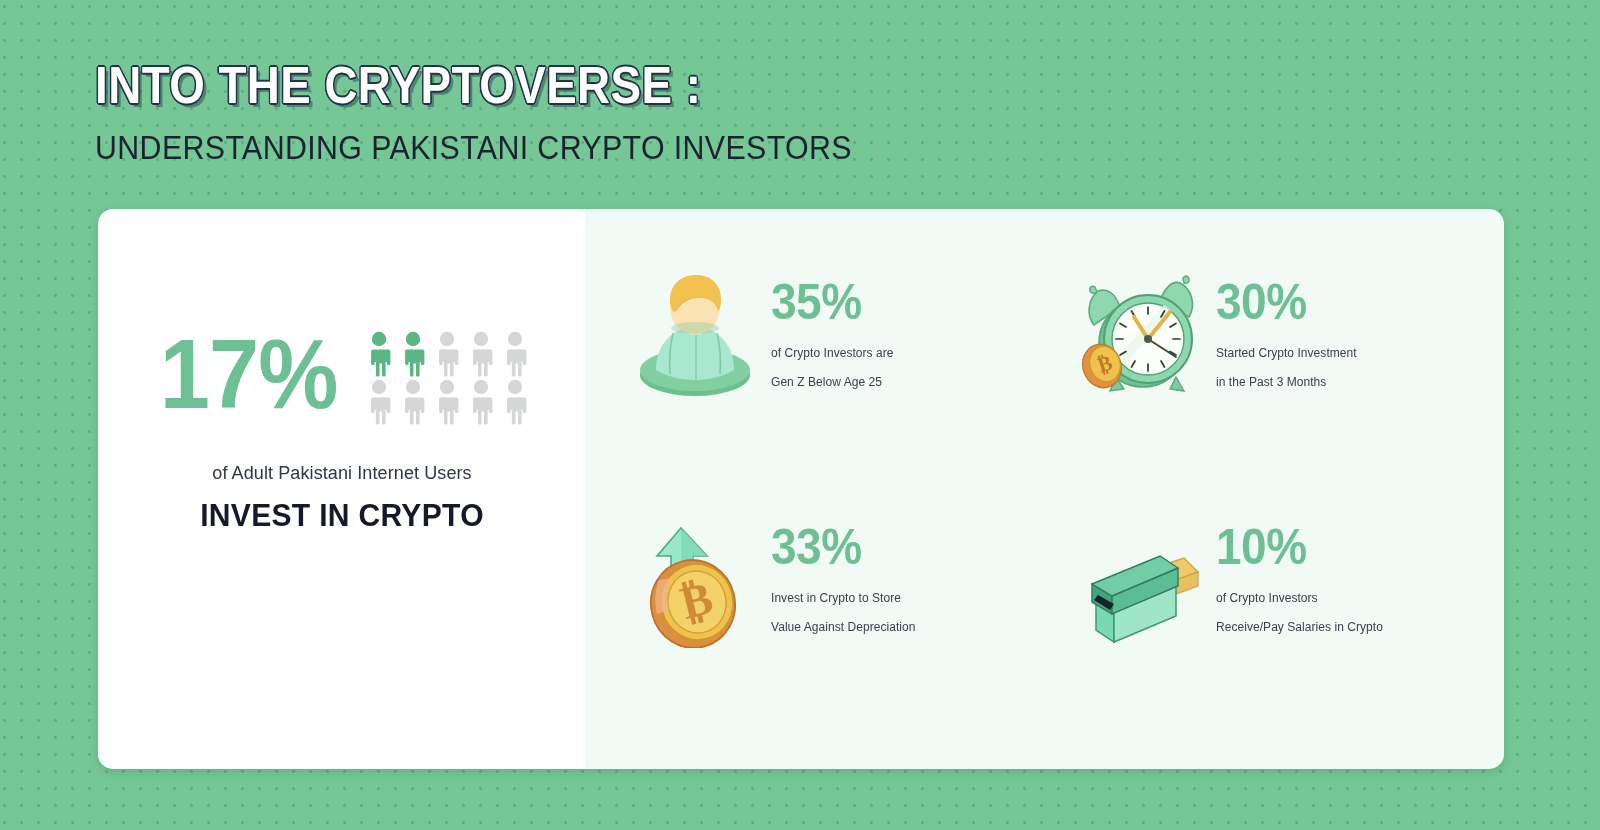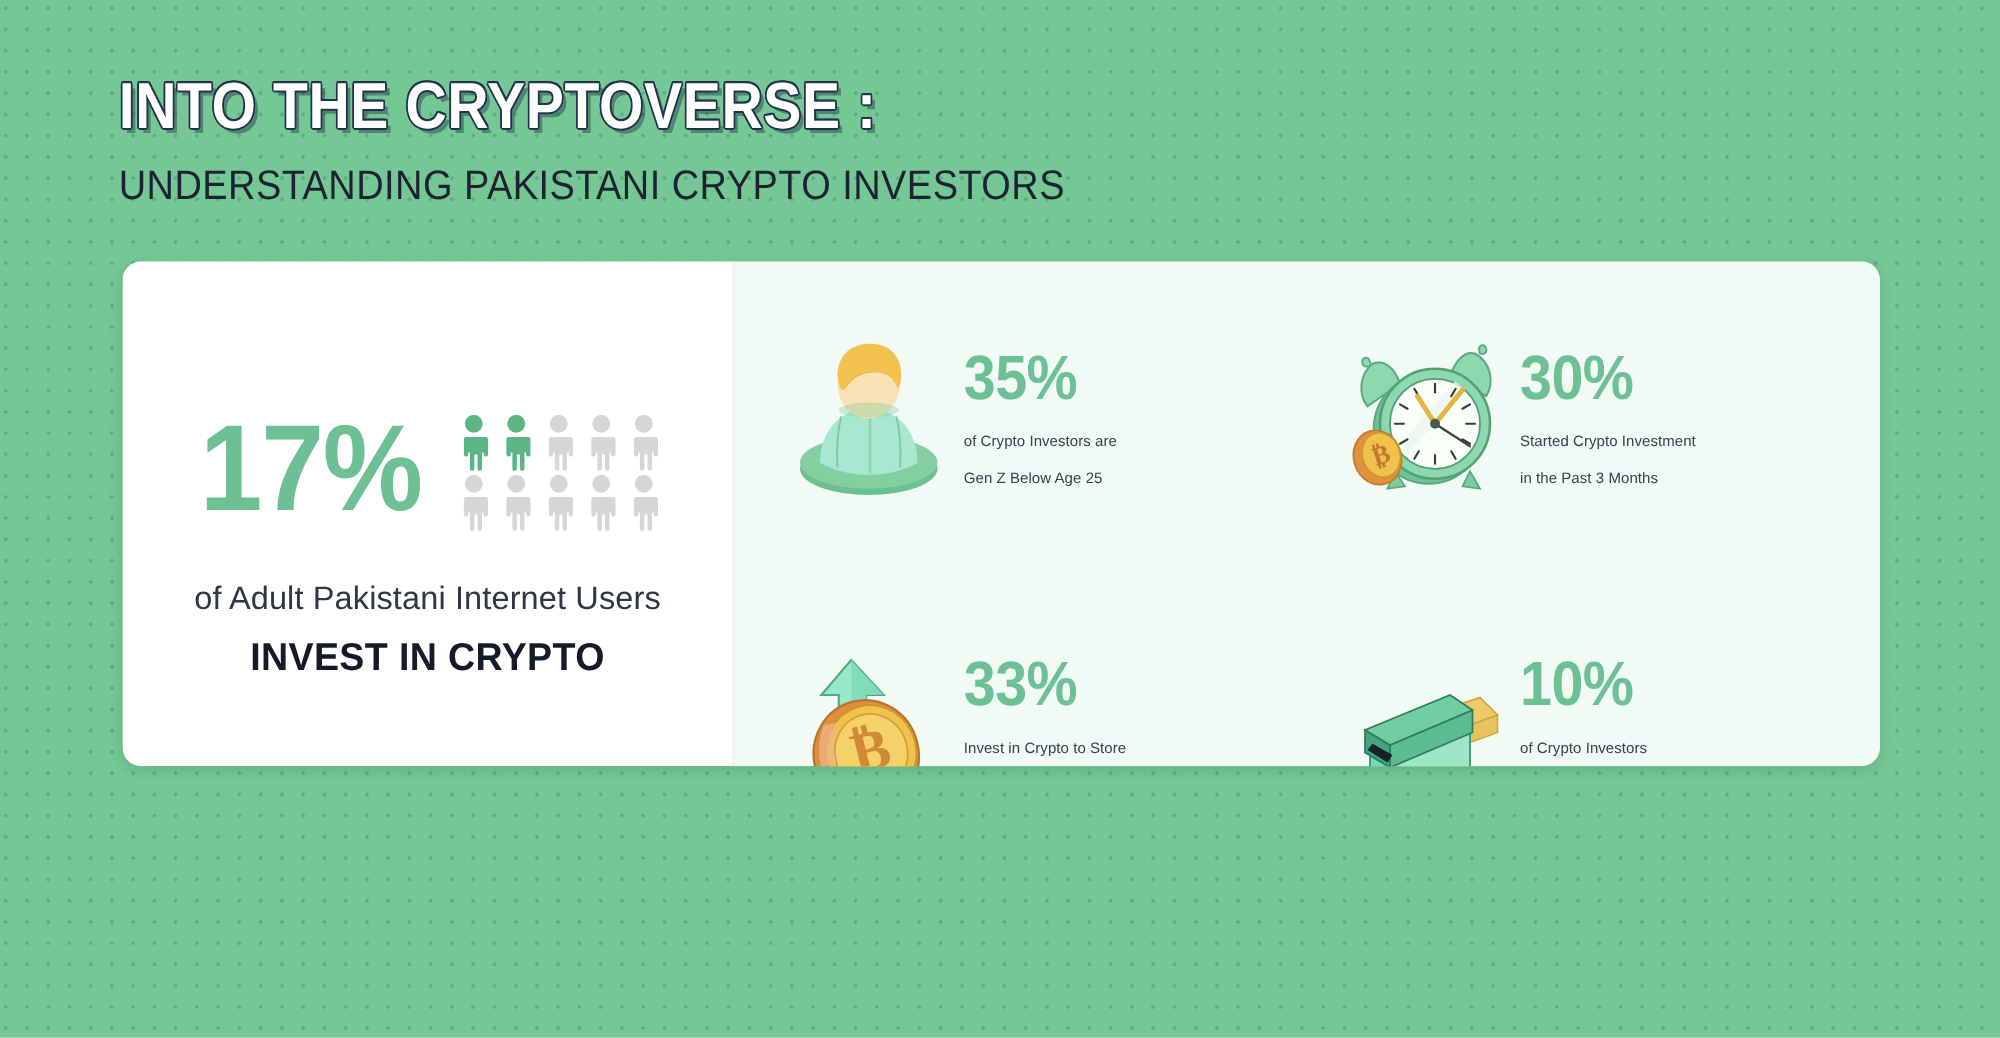--- a/index.html
+++ b/index.html
@@ -60,21 +60,21 @@
   .logo-text {
     font-size:42px; font-weight:bold; color:#1b2235;
     letter-spacing:2.5px;
     transform:scaleX(0.96); transform-origin:left center;
   }
 
   
   .card {
     position:absolute;
     left:98px; top:209px;
-    width:1406px; height:404px;
+    width:1406px; height:560px;
     border-radius:15px;
     overflow:hidden;
     display:flex;
     box-shadow:0 3px 10px rgba(20,60,40,0.18);
   }
 
   .panel-left {
     width:489px; height:100%;
     background:#ffffff;
     position:relative;
@@ -116,21 +116,21 @@
     display:grid;
     grid-template-columns:repeat(5, 34px);
     grid-auto-rows:48px;
     gap:0px;
     margin-top:4px;
   }
   .person { width:34px; height:48px; display:block; }
 
   .left-line1 {
     margin-top:38px;
-    font-size:26px;
+    font-size:18px;
     font-weight:400;
     color:#2f3645;
     letter-spacing:0.1px;
   }
   .left-line2 {
     margin-top:14px;
     font-size:31px;
     font-weight:bold;
     color:#15192b;
     letter-spacing:0.3px;

